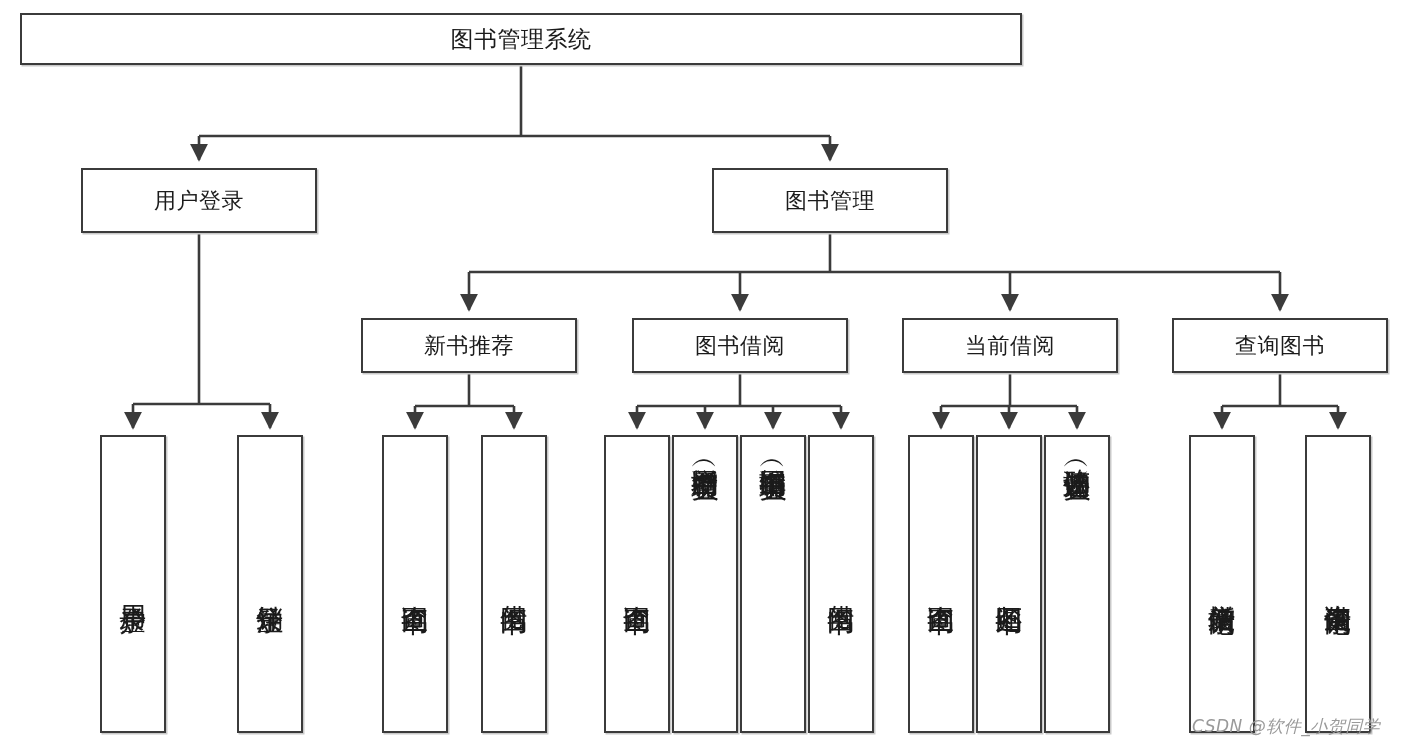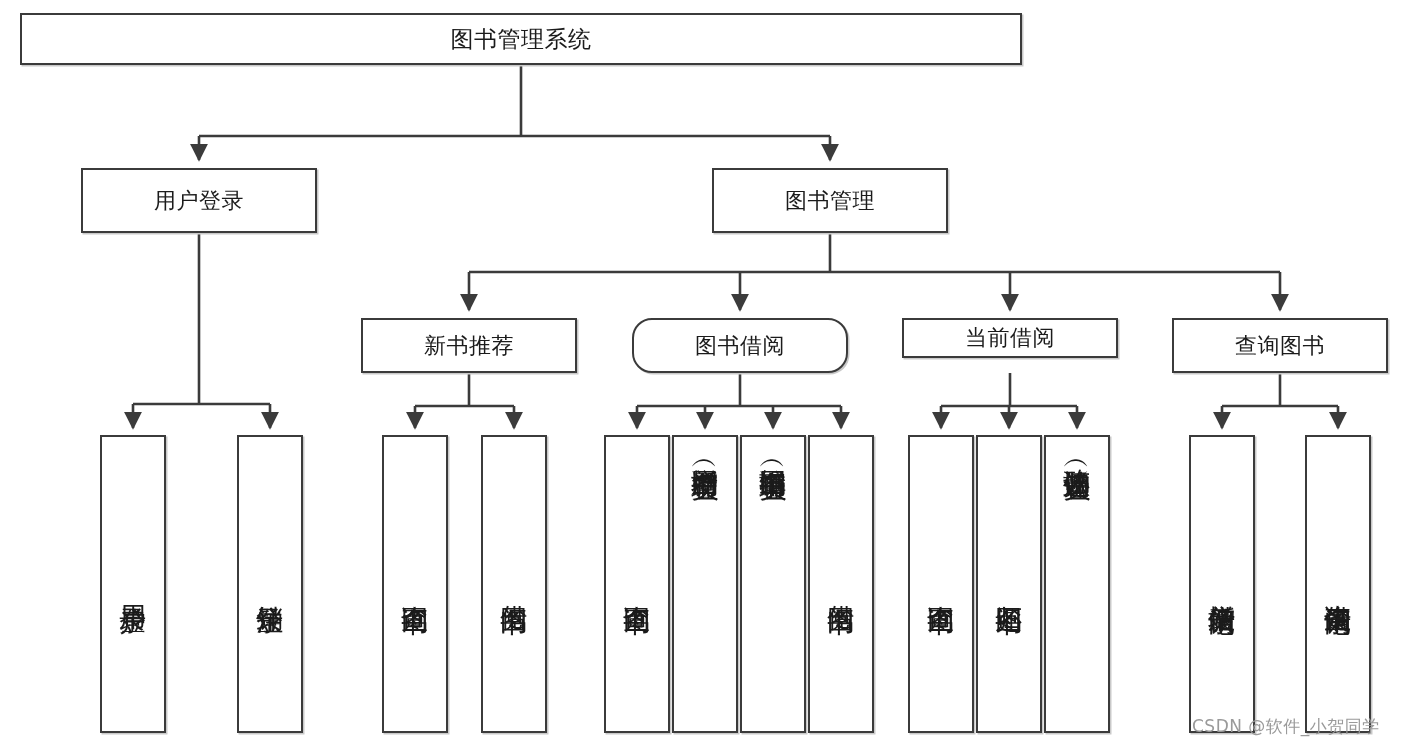--- a/index.html
+++ b/index.html
@@ -71,20 +71,21 @@
   }
   #watermark {
     position: absolute;
     left: 1192px;
     top: 715px;
     font-size: 17px;
     color: #9a9a9a;
     letter-spacing: 0.5px;
     white-space: nowrap;
     font-family: "DejaVu Sans", "Liberation Sans", sans-serif;
+    font-style: italic;
   }
 </style>
 </head>
 <body>
 
 <div id="canvas">
 
   <svg class="wires" viewBox="0 0 1405 747" xmlns="http://www.w3.org/2000/svg">
     <defs>
       <marker id="arrow" viewBox="0 0 10 10" refX="9" refY="5" markerWidth="7" markerHeight="7" orient="auto-start-reverse">
@@ -142,24 +143,24 @@
   <div class="node horiz" style="left:81px; top:168px; width:236px; height:65px;">
     <span>用户登录</span>
   </div>
   <div class="node horiz" style="left:712px; top:168px; width:236px; height:65px;align-items:center;">
     <span>图书管理</span>
   </div>
 
   <div class="node horiz" style="left:361px; top:318px; width:216px; height:55px;font-family:Liberation Serif, serif;">
     <span>新书推荐</span>
   </div>
-  <div class="node horiz" style="left:632px; top:318px; width:216px; height:55px;border-radius:20px;">
+  <div class="node horiz" style="left:632px; top:318px; width:216px; height:55px;">
     <span>图书借阅</span>
   </div>
-  <div class="node horiz" style="left:902px; top:318px; width:216px; height:40px;text-align:center;">
+  <div class="node horiz" style="left:902px; top:318px; width:216px; height:55px;text-align:center;">
     <span>当前借阅</span>
   </div>
   <div class="node horiz" style="left:1172px; top:318px; width:216px; height:55px;">
     <span>查询图书</span>
   </div>
 
   <div class="node leaf" style="left:100px; top:435px; width:66px; height:298px;">
     <div class="leafwrap">
       <span class="vtext">用户登录</span>
     </div>

